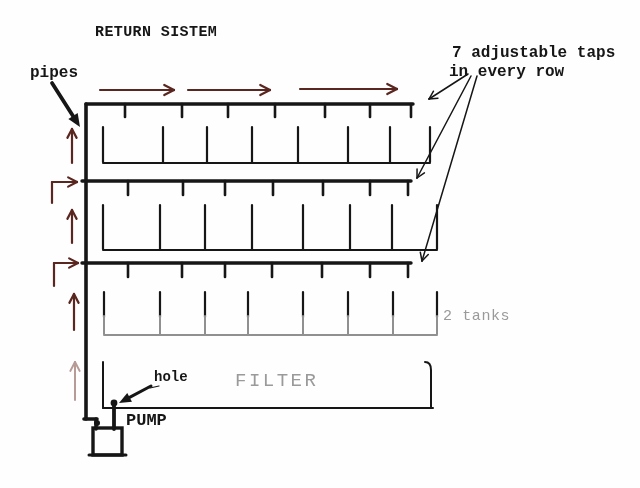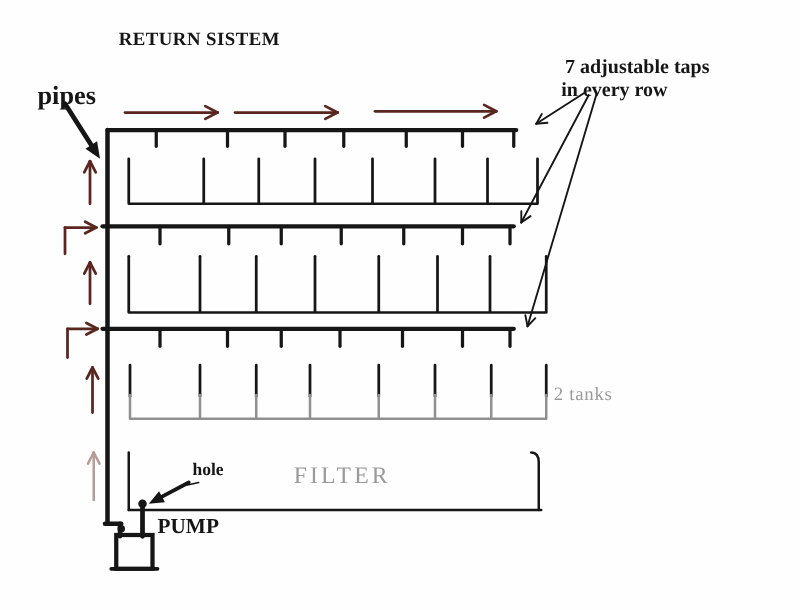--- a/index.html
+++ b/index.html
@@ -1,23 +1,23 @@
 <!DOCTYPE html>
 <html style="--ink: #161616; --muted: #9a9a9a;"><head>
 <meta charset="utf-8">
 <style>
   html,body{margin:0;padding:0;background:#ffffff;}
   .stage{
     position:relative;width:640px;height:488px;background:#fefefe;
-    font-family:Liberation Serif, serif;overflow:hidden;
+    font-family:Liberation Mono, monospace;overflow:hidden;
   }
   #sketch{position:absolute;left:0;top:0;}
   .lbl{position:absolute;white-space:nowrap;color:var(--ink,#161616);}
   .lbl.title {left:95px;  top:24px;  font-size:15px; font-weight:bold; letter-spacing:.4px;}
-  .lbl.pipes {left:30px;  top:64px;  font-size:21px; font-weight:bold;}
+  .lbl.pipes {left:30px;  top:64px;  font-size:16px; font-weight:bold;}
   .lbl.taps  {left:449px; top:44px;  font-size:16px; font-weight:bold; line-height:19px;}
   .lbl.taps .l1{margin-left:3px;}
   .lbl.tanks {left:443px; top:308px; font-size:15px; color:var(--muted,#9a9a9a); letter-spacing:.6px;}
   .lbl.filter{left:235px; top:370px; font-size:19px; color:var(--muted,#9a9a9a); letter-spacing:2.5px;}
   .lbl.hole  {left:154px; top:369px; font-size:14px; font-weight:bold;}
   .lbl.pump  {left:126px; top:411px; font-size:17px; font-weight:bold;}
 </style>
 </head>
 <body>
 

